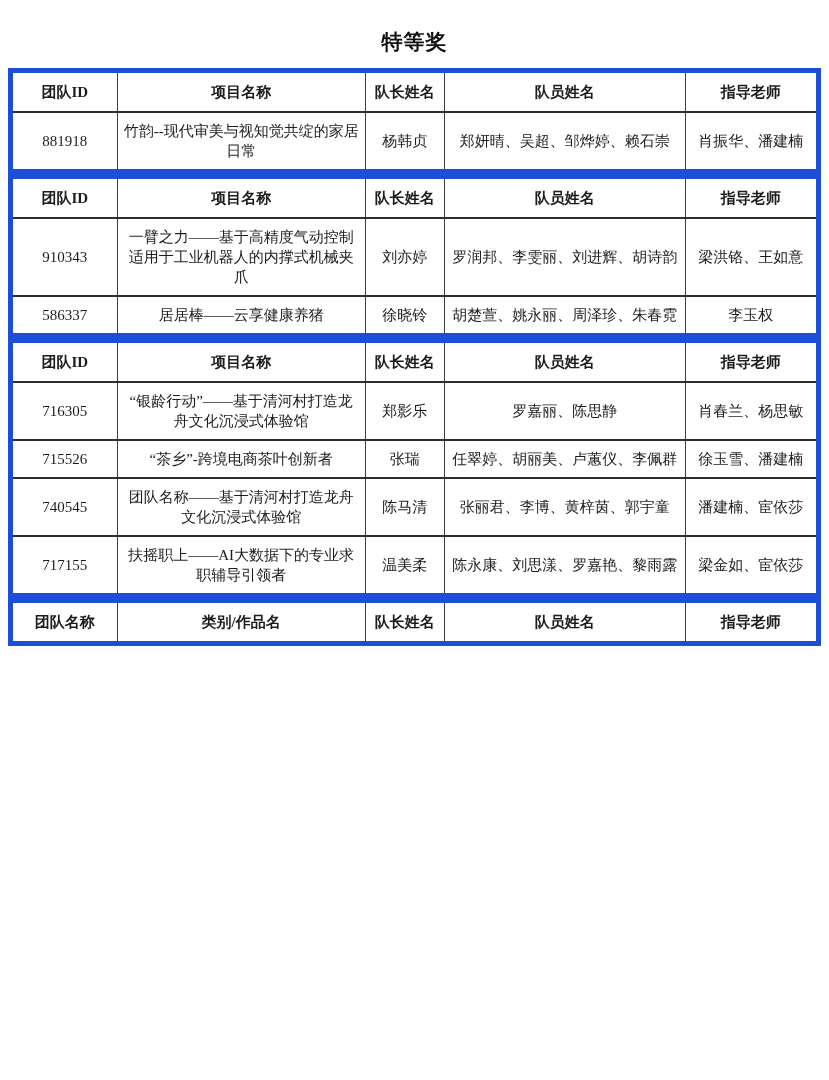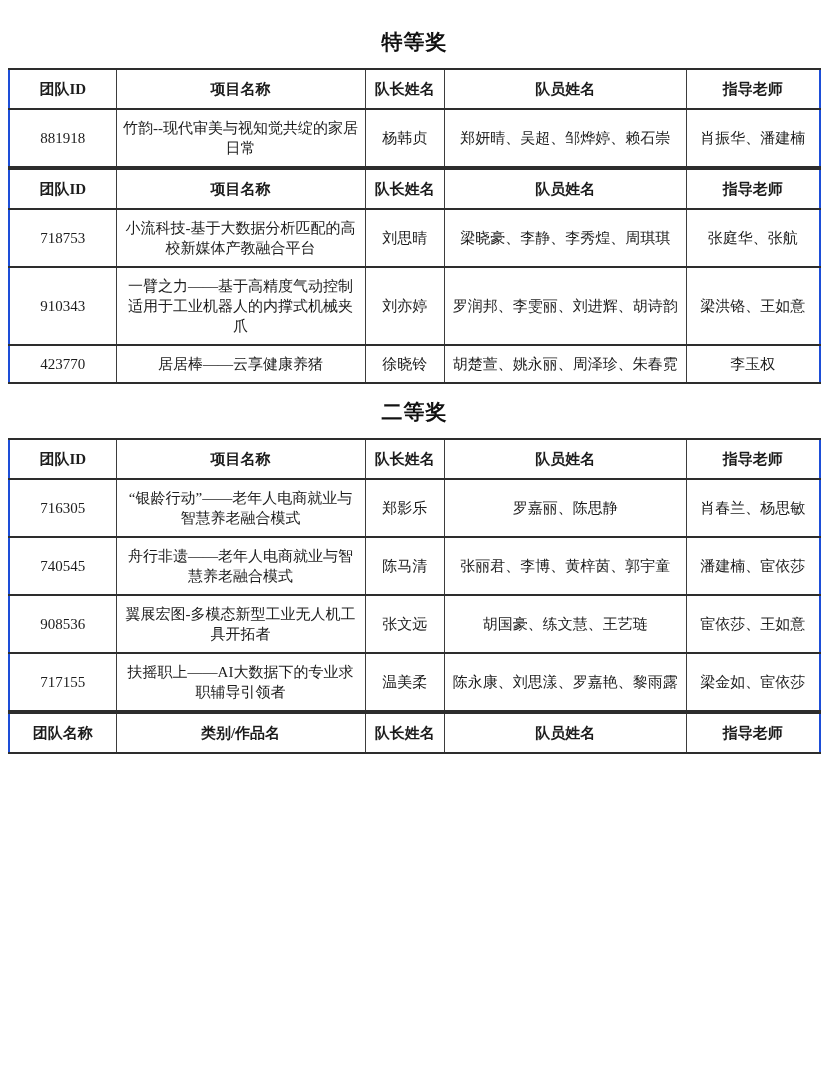--- a/index.html
+++ b/index.html
@@ -25,21 +25,21 @@
     font-weight: bold;
     letter-spacing: 1px;
     margin: 14px 0 12px 0;
     color: #111111;
   }
   .section:first-child .section-title { margin-top: 18px; }
   table.award-table {
     width: 100%;
     border-collapse: collapse;
     table-layout: fixed;
-    border: 2px solid #1d4ed8;
+    border: 5px solid #1d4ed8;
     font-family: Liberation Serif, serif;
   }
   table.award-table th,
   table.award-table td {
     border-left: 1px solid #3d3d3d;
     border-right: 1px solid #3d3d3d;
     border-top: 2px solid #2d2d2d;
     border-bottom: 2px solid #2d2d2d;
     text-align: center;
     vertical-align: middle;
@@ -106,83 +106,75 @@
             <tr>
               <th>团队ID</th>
               <th>项目名称</th>
               <th>队长姓名</th>
               <th>队员姓名</th>
               <th>指导老师</th>
             </tr>
           </thead>
           <tbody>
             <tr>
-              <td>718753</td>
-              <td>小流科技-基于大数据分析匹配的高校新媒体产教融合平台</td>
-              <td>刘思晴</td>
-              <td>梁晓豪、李静、李秀煌、周琪琪</td>
-              <td>张庭华、张航</td>
-            </tr>
-            <tr>
               <td>910343</td>
               <td>一臂之力——基于高精度气动控制适用于工业机器人的内撑式机械夹爪</td>
               <td>刘亦婷</td>
               <td>罗润邦、李雯丽、刘进辉、胡诗韵</td>
               <td>梁洪铬、王如意</td>
             </tr>
             <tr>
-              <td>423770</td>
+              <td>586337</td>
               <td>居居棒——云享健康养猪</td>
               <td>徐晓铃</td>
               <td>胡楚萱、姚永丽、周泽珍、朱春霓</td>
               <td>李玉权</td>
             </tr>
           </tbody>
         </table>
       </div>
       <div class="section">
-        <div class="section-title">二等奖</div>
         <table class="award-table">
           <colgroup>
             <col class="col-id">
             <col class="col-project">
             <col class="col-captain">
             <col class="col-members">
             <col class="col-advisor">
           </colgroup>
           <thead>
             <tr>
               <th>团队ID</th>
               <th>项目名称</th>
               <th>队长姓名</th>
               <th>队员姓名</th>
               <th>指导老师</th>
             </tr>
           </thead>
           <tbody>
             <tr>
               <td>716305</td>
-              <td>“银龄行动”——老年人电商就业与智慧养老融合模式</td>
+              <td>“银龄行动”——基于清河村打造龙舟文化沉浸式体验馆</td>
               <td>郑影乐</td>
               <td>罗嘉丽、陈思静</td>
               <td>肖春兰、杨思敏</td>
             </tr>
             <tr>
+              <td>715526</td>
+              <td>“茶乡”-跨境电商茶叶创新者</td>
+              <td>张瑞</td>
+              <td>任翠婷、胡丽美、卢蕙仪、李佩群</td>
+              <td>徐玉雪、潘建楠</td>
+            </tr>
+            <tr>
               <td>740545</td>
-              <td>舟行非遗——老年人电商就业与智慧养老融合模式</td>
+              <td>团队名称——基于清河村打造龙舟文化沉浸式体验馆</td>
               <td>陈马清</td>
               <td>张丽君、李博、黄梓茵、郭宇童</td>
               <td>潘建楠、宦依莎</td>
-            </tr>
-            <tr>
-              <td>908536</td>
-              <td>翼展宏图-多模态新型工业无人机工具开拓者</td>
-              <td>张文远</td>
-              <td>胡国豪、练文慧、王艺琏</td>
-              <td>宦依莎、王如意</td>
             </tr>
             <tr>
               <td>717155</td>
               <td>扶摇职上——AI大数据下的专业求职辅导引领者</td>
               <td>温美柔</td>
               <td>陈永康、刘思漾、罗嘉艳、黎雨露</td>
               <td>梁金如、宦依莎</td>
             </tr>
           </tbody>
         </table>

